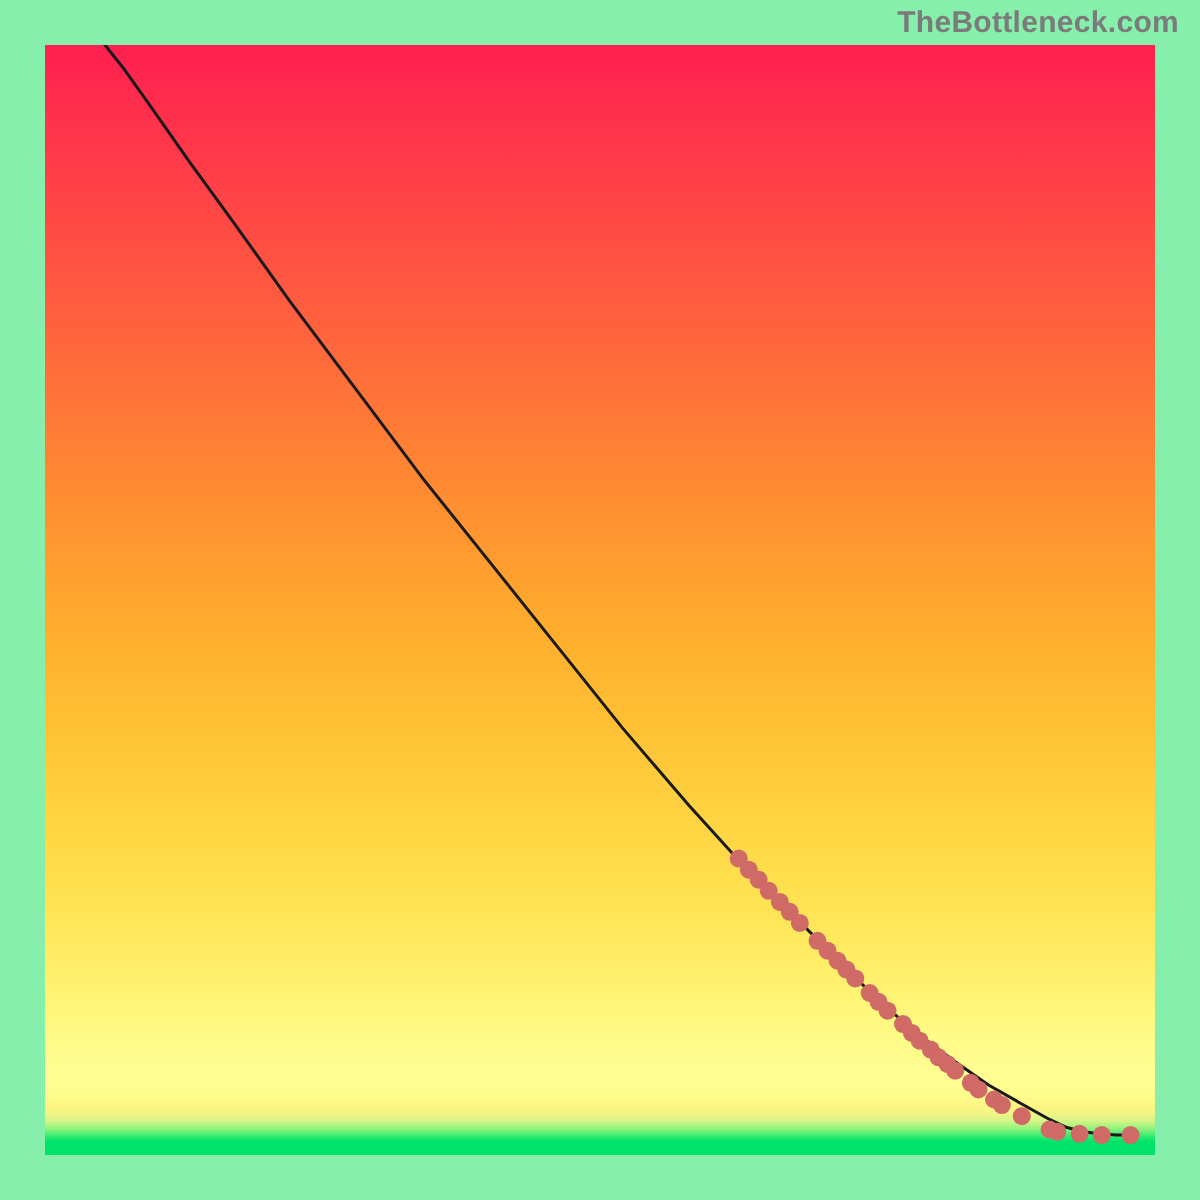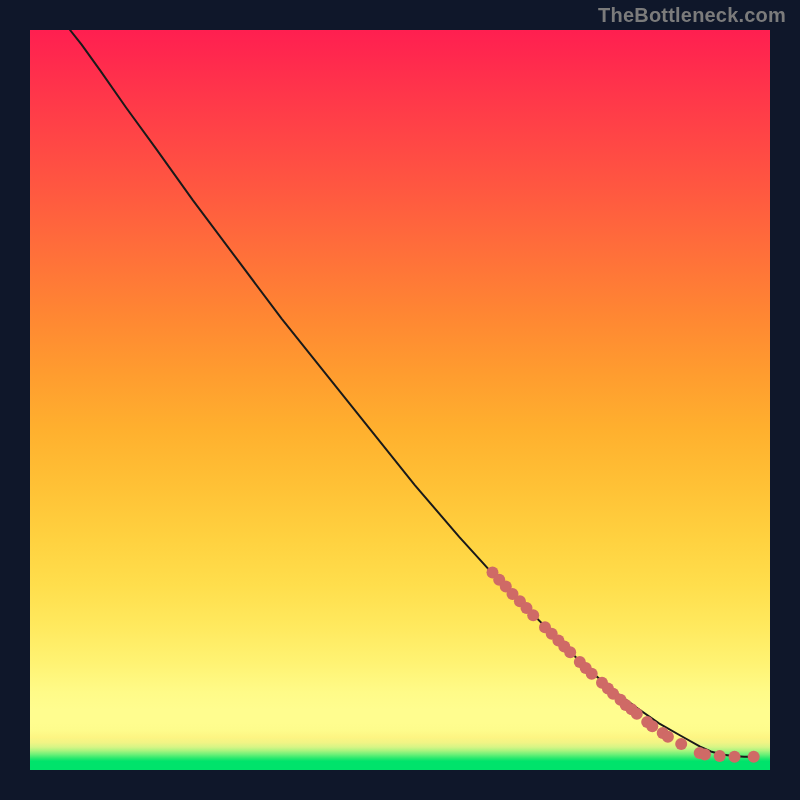--- a/index.html
+++ b/index.html
@@ -7,21 +7,21 @@
     padding: 0;
     width: 800px;
     height: 800px;
     overflow: hidden;
     background: #000;
   }
   .stage {
     position: relative;
     width: 800px;
     height: 800px;
-    background: #0f172a;
+    background: #86efac;
   }
   .frame {
     position: absolute;
     left: 30px;
     top: 30px;
     width: 740px;
     height: 740px;
     background: #000;
   }
   .plot {

